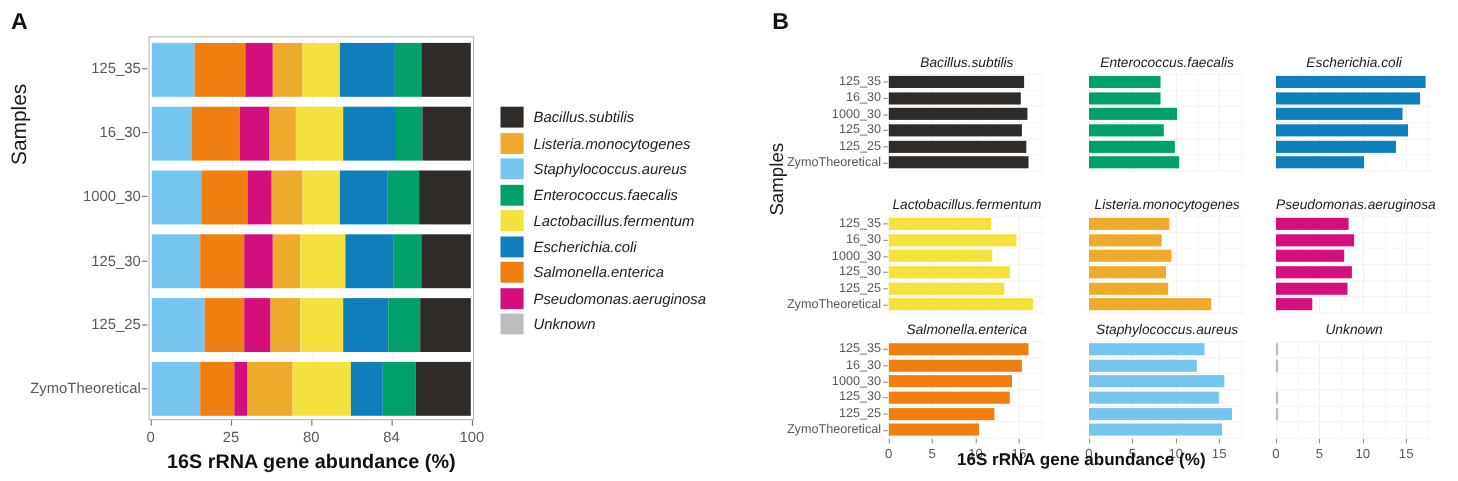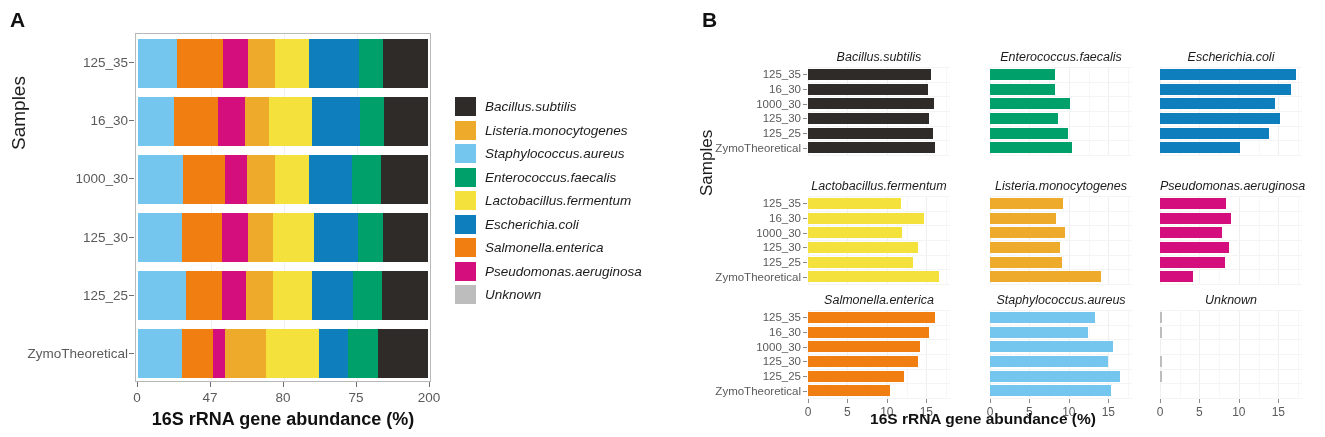--- a/index.html
+++ b/index.html
@@ -134,27 +134,27 @@
           <div class="a-seg" style="width: 10.1%; background: rgb(15, 126, 188);"></div>
           <div class="a-seg" style="width: 10.4%; background: rgb(0, 160, 107);"></div>
           <div class="a-seg" style="width: 17.1%; background: rgb(46, 43, 41);"></div>
         </div>
       </div>
 
     <div id="aXAxis">
         <div class="a-xmark" style="left: 137px; top: 382px;"></div>
         <div class="a-xtick" style="left: 137px; top: 390px;">0</div>
         <div class="a-xmark" style="left: 210px; top: 382px;"></div>
-        <div class="a-xtick" style="left: 210px; top: 390px;">47</div>
+        <div class="a-xtick" style="left: 210px; top: 390px;">25</div>
         <div class="a-xmark" style="left: 283px; top: 382px;"></div>
         <div class="a-xtick" style="left: 283px; top: 390px;">80</div>
         <div class="a-xmark" style="left: 356px; top: 382px;"></div>
-        <div class="a-xtick" style="left: 356px; top: 390px;">75</div>
+        <div class="a-xtick" style="left: 356px; top: 390px;">84</div>
         <div class="a-xmark" style="left: 429px; top: 382px;"></div>
-        <div class="a-xtick" style="left: 429px; top: 390px;">200</div>
+        <div class="a-xtick" style="left: 429px; top: 390px;">100</div>
       </div>
     <div class="a-xtitle" style="left:0;top:409px;width:566px;">16S rRNA gene abundance (%)</div>
 
     <div id="legend">
         <div class="leg-row">
           <div class="leg-sw" style="background: rgb(46, 43, 41);"></div>
           <div class="leg-tx">Bacillus.subtilis</div>
         </div>
         <div class="leg-row">
           <div class="leg-sw" style="background: rgb(238, 171, 43);"></div>

